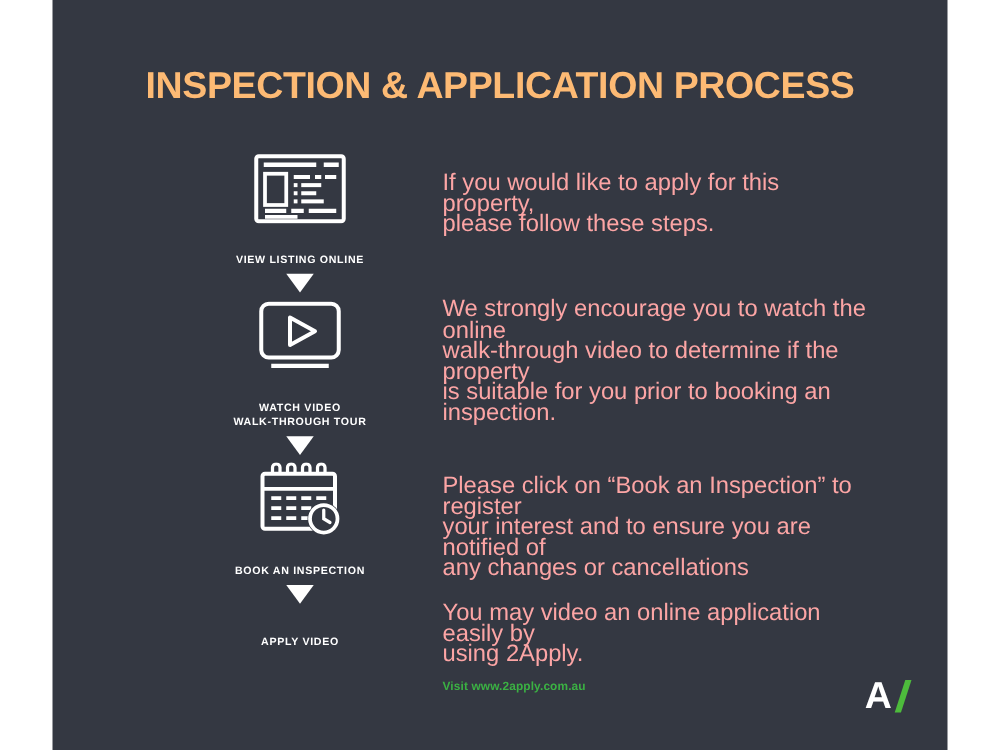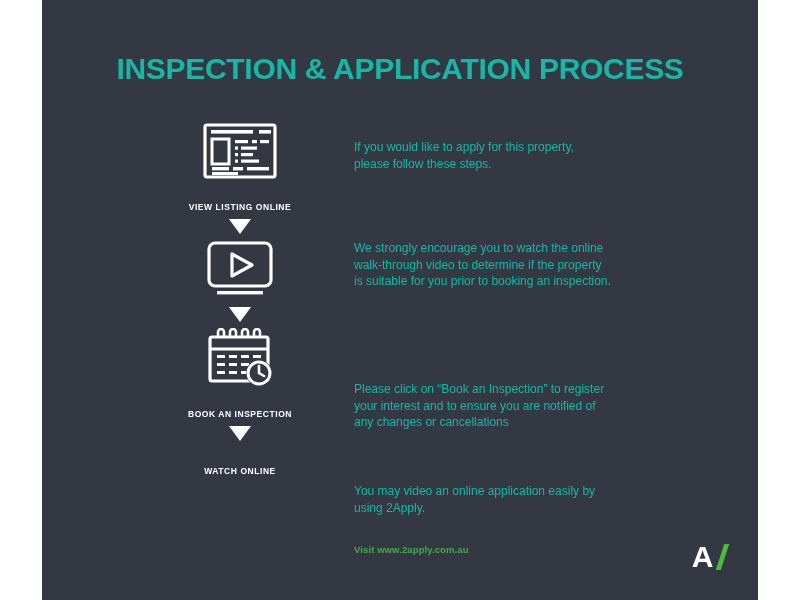--- a/index.html
+++ b/index.html
@@ -22,21 +22,21 @@
     overflow: hidden;
   }
 
   
   .title {
     position: absolute;
     left: 0;
     top: 52px;
     width: 716px;
     text-align: center;
-    color: #14b8a6;
+    color: #fdba74;
     font-size: 30px;
     font-weight: bold;
     letter-spacing: -0.3px;
     white-space: nowrap;
   }
 
   
   .steps {
     position: absolute;
     left: 108px;
@@ -77,22 +77,22 @@
   .arrow-tri {
     width: 0; height: 0;
     border-left: 11px solid transparent;
     border-right: 11px solid transparent;
     border-top: 15px solid #ffffff;
   }
 
   
   .copy {
     position: absolute;
-    color: #14b8a6;
-    font-size: 12px;
+    color: #fca5a5;
+    font-size: 19px;
     line-height: 16.5px;
     width: 340px;
     left: 312px;
     white-space: pre-line;
   }
   #copy1 { top: 139px; }
   #copy2 { top: 240px; }
   #copy3 { top: 356px; margin-top: 25px; }
   #copy4 { top: 483px; }
 
@@ -173,20 +173,22 @@
       </div>
 
     <div class="step">
       <div class="icon-wrap">
         <svg width="74" height="58" viewBox="0 0 74 58">
           <rect x="6" y="2" width="62" height="43" rx="6" fill="none" stroke="#ffffff" stroke-width="3.2"></rect>
           <path d="M29 13 L29 35 L49 24 Z" fill="none" stroke="#ffffff" stroke-width="3.2" stroke-linejoin="round"></path>
           <rect x="14" y="50" width="46" height="3.4" fill="#ffffff"></rect>
         </svg>
       </div>
+      <div class="step-label">WATCH VIDEO
+WALK-THROUGH TOUR</div>
     </div>
 
     <div class="arrow">
         <div class="arrow-tri"></div>
       </div>
 
     <div class="step">
       <div class="icon-wrap">
         <svg width="78" height="60" viewBox="0 0 78 60">
 
@@ -216,21 +218,21 @@
         </svg>
       </div>
       <div class="step-label">BOOK AN INSPECTION</div>
     </div>
 
     <div class="arrow">
         <div class="arrow-tri"></div>
       </div>
 
     <div class="step">
-      <div class="step-label">WATCH ONLINE</div>
+      <div class="step-label">APPLY VIDEO</div>
     </div>
 
   </div>
 
   <div class="copy" id="copy1">If you would like to apply for this property,
 please follow these steps.</div>
   <div class="copy" id="copy2">We strongly encourage you to watch the online
 walk-through video to determine if the property
 is suitable for you prior to booking an inspection.</div>
   <div class="copy" id="copy3">Please click on “Book an Inspection” to register

